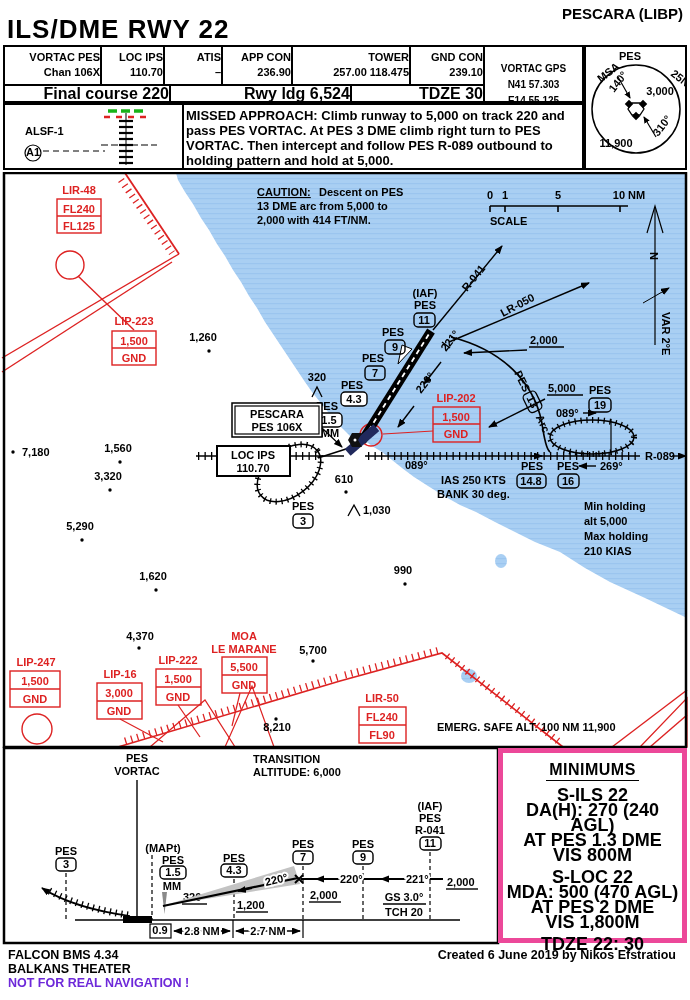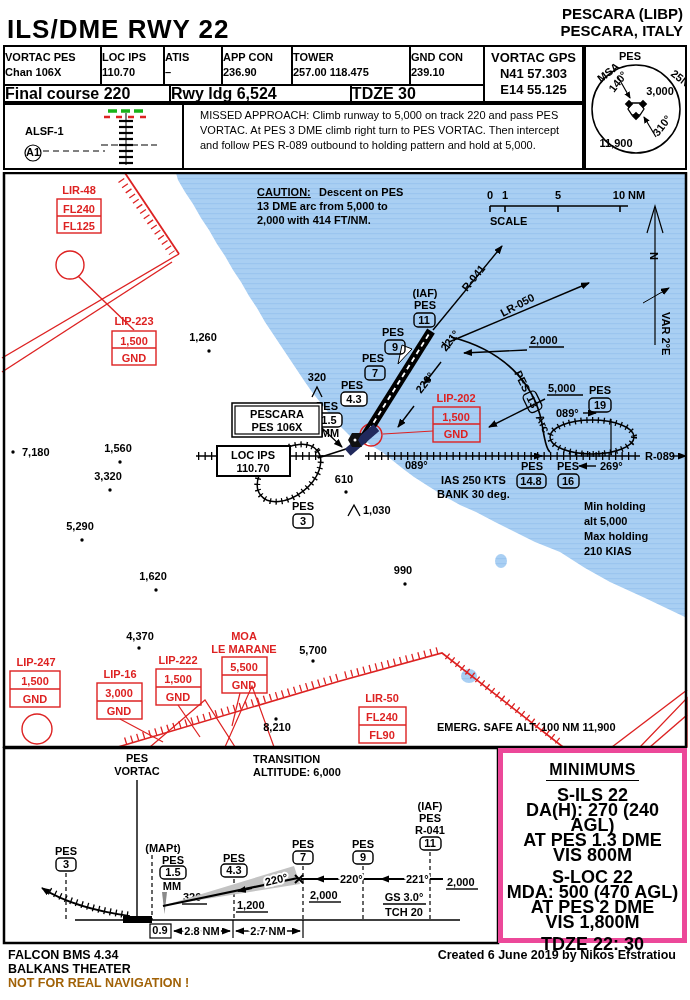--- a/index.html
+++ b/index.html
@@ -7,55 +7,54 @@
         font-family:"Liberation Sans",sans-serif;color:#000}
   .abs{position:absolute;box-sizing:border-box}
   
   .title{left:7px;top:14px;font-size:26px;font-weight:700;letter-spacing:1px}
   .hright{left:420px;top:5px;width:263px;text-align:right;font-size:15px;font-weight:700;line-height:17px}
   
   .comm{left:3px;top:45px;width:581px;height:58px;border:2px solid #000;display:flex}
   .commleft{width:478px;display:flex;flex-direction:column}
   .crow1{display:flex;height:38px;border-bottom:2px solid #000}
   .crow2{display:flex;flex:1}
-  .cc{box-sizing:border-box;border-right:2px solid #000;text-align:left;padding-top:3px;
+  .cc{box-sizing:border-box;border-right:2px solid #000;text-align:right;padding-top:3px;
       font-size:11px;font-weight:700;line-height:15px}
   .cc:last-child{border-right:2px solid #000}
   .crow2 .cc{padding-top:0;font-size:16px;line-height:15px}
-  .gpscell{flex:1;text-align:center;font-size:13px;font-weight:700;line-height:16px;padding-top:3px}
+  .gpscell{flex:1;text-align:center;font-size:10px;font-weight:700;line-height:16px;padding-top:14px}
   
   .missed{left:3px;top:103px;width:581px;height:67px;border:2px solid #000;display:flex}
   .alsfcell{width:177px;border-right:2px solid #000;position:relative}
-  .missedtext{flex:1;padding:3px 5px 0 16px;font-size:11px;line-height:15px;font-weight:400}
+  .missedtext{flex:1;padding:3px 5px 0 2px;font-size:13px;line-height:15px;font-weight:700}
   .msabox{left:584px;top:45px;width:103px;height:125px;border:2px solid #000}
   
   .mins{left:498px;top:748px;width:189px;height:195px;border:5px solid #ec4899;text-align:center}
   .minstitle{display:inline-block;margin-top:8px;font-size:16px;font-weight:700;
              border-bottom:1.5px solid #000;padding:0 3px 1px 3px;letter-spacing:.5px}
   .minsline{font-size:18px;font-weight:700;line-height:15px}
   .gap{height:7px}
   
   .foot{left:8px;top:948px;font-size:12.5px;font-weight:700;line-height:14px}
-  .footwarn{color:#a16207}
+  .footwarn{color:#6d28d9}
   .credit{left:344px;top:948px;width:332px;text-align:right;font-size:12.5px;font-weight:700}
   
   svg text{font-family:"Liberation Sans",sans-serif;font-weight:700;fill:#000;font-size:11px}
   svg text.red{fill:#dd2222}
   svg text.halo{stroke:#fff;stroke-width:4px;paint-order:stroke}
   svg .rs{stroke:#dd2222;fill:none}
 </style>
 </head>
 <body>
 
 <div class="page">
 
   <div class="abs title">ILS/DME RWY 22</div>
   <div class="abs hright">
     <div>PESCARA (LIBP)</div>
-    <div>PESCARA, ITALY</div>
   </div>
 
   <div class="abs comm">
     <div class="commleft">
       <div class="crow1">
         <div class="cc" style="width:97px">
           <div>VORTAC PES</div>
             <div>Chan 106X</div>
           </div>
         <div class="cc" style="width:63px">

